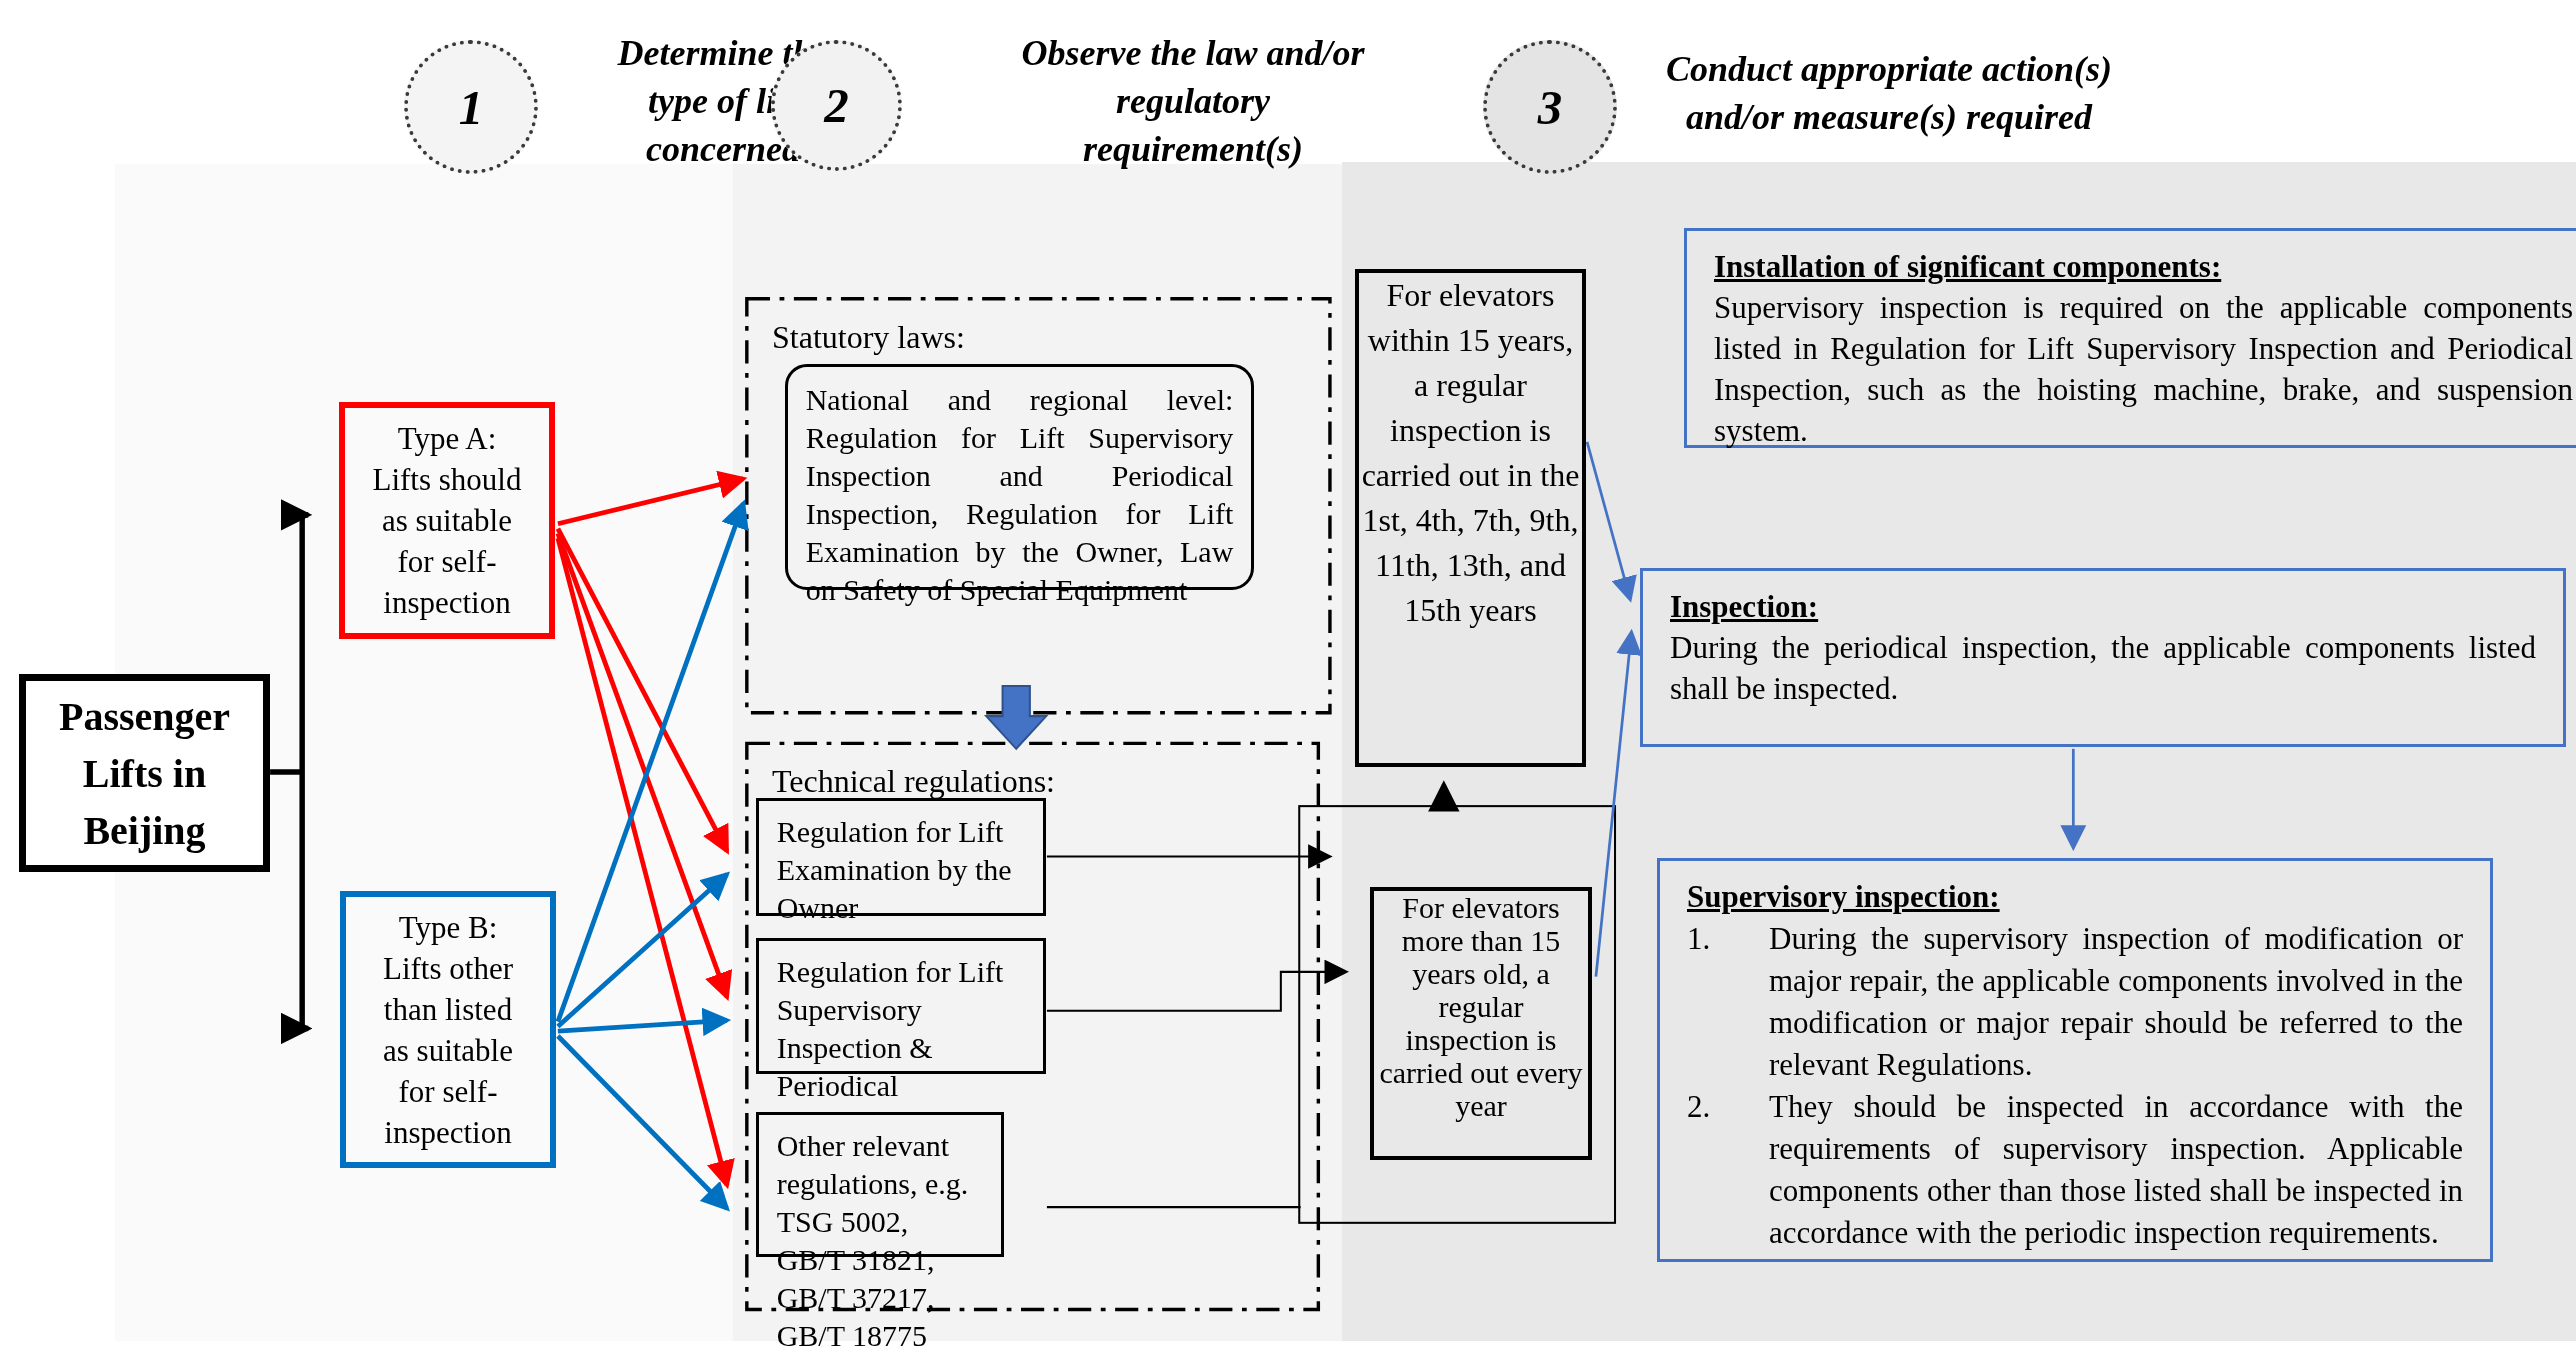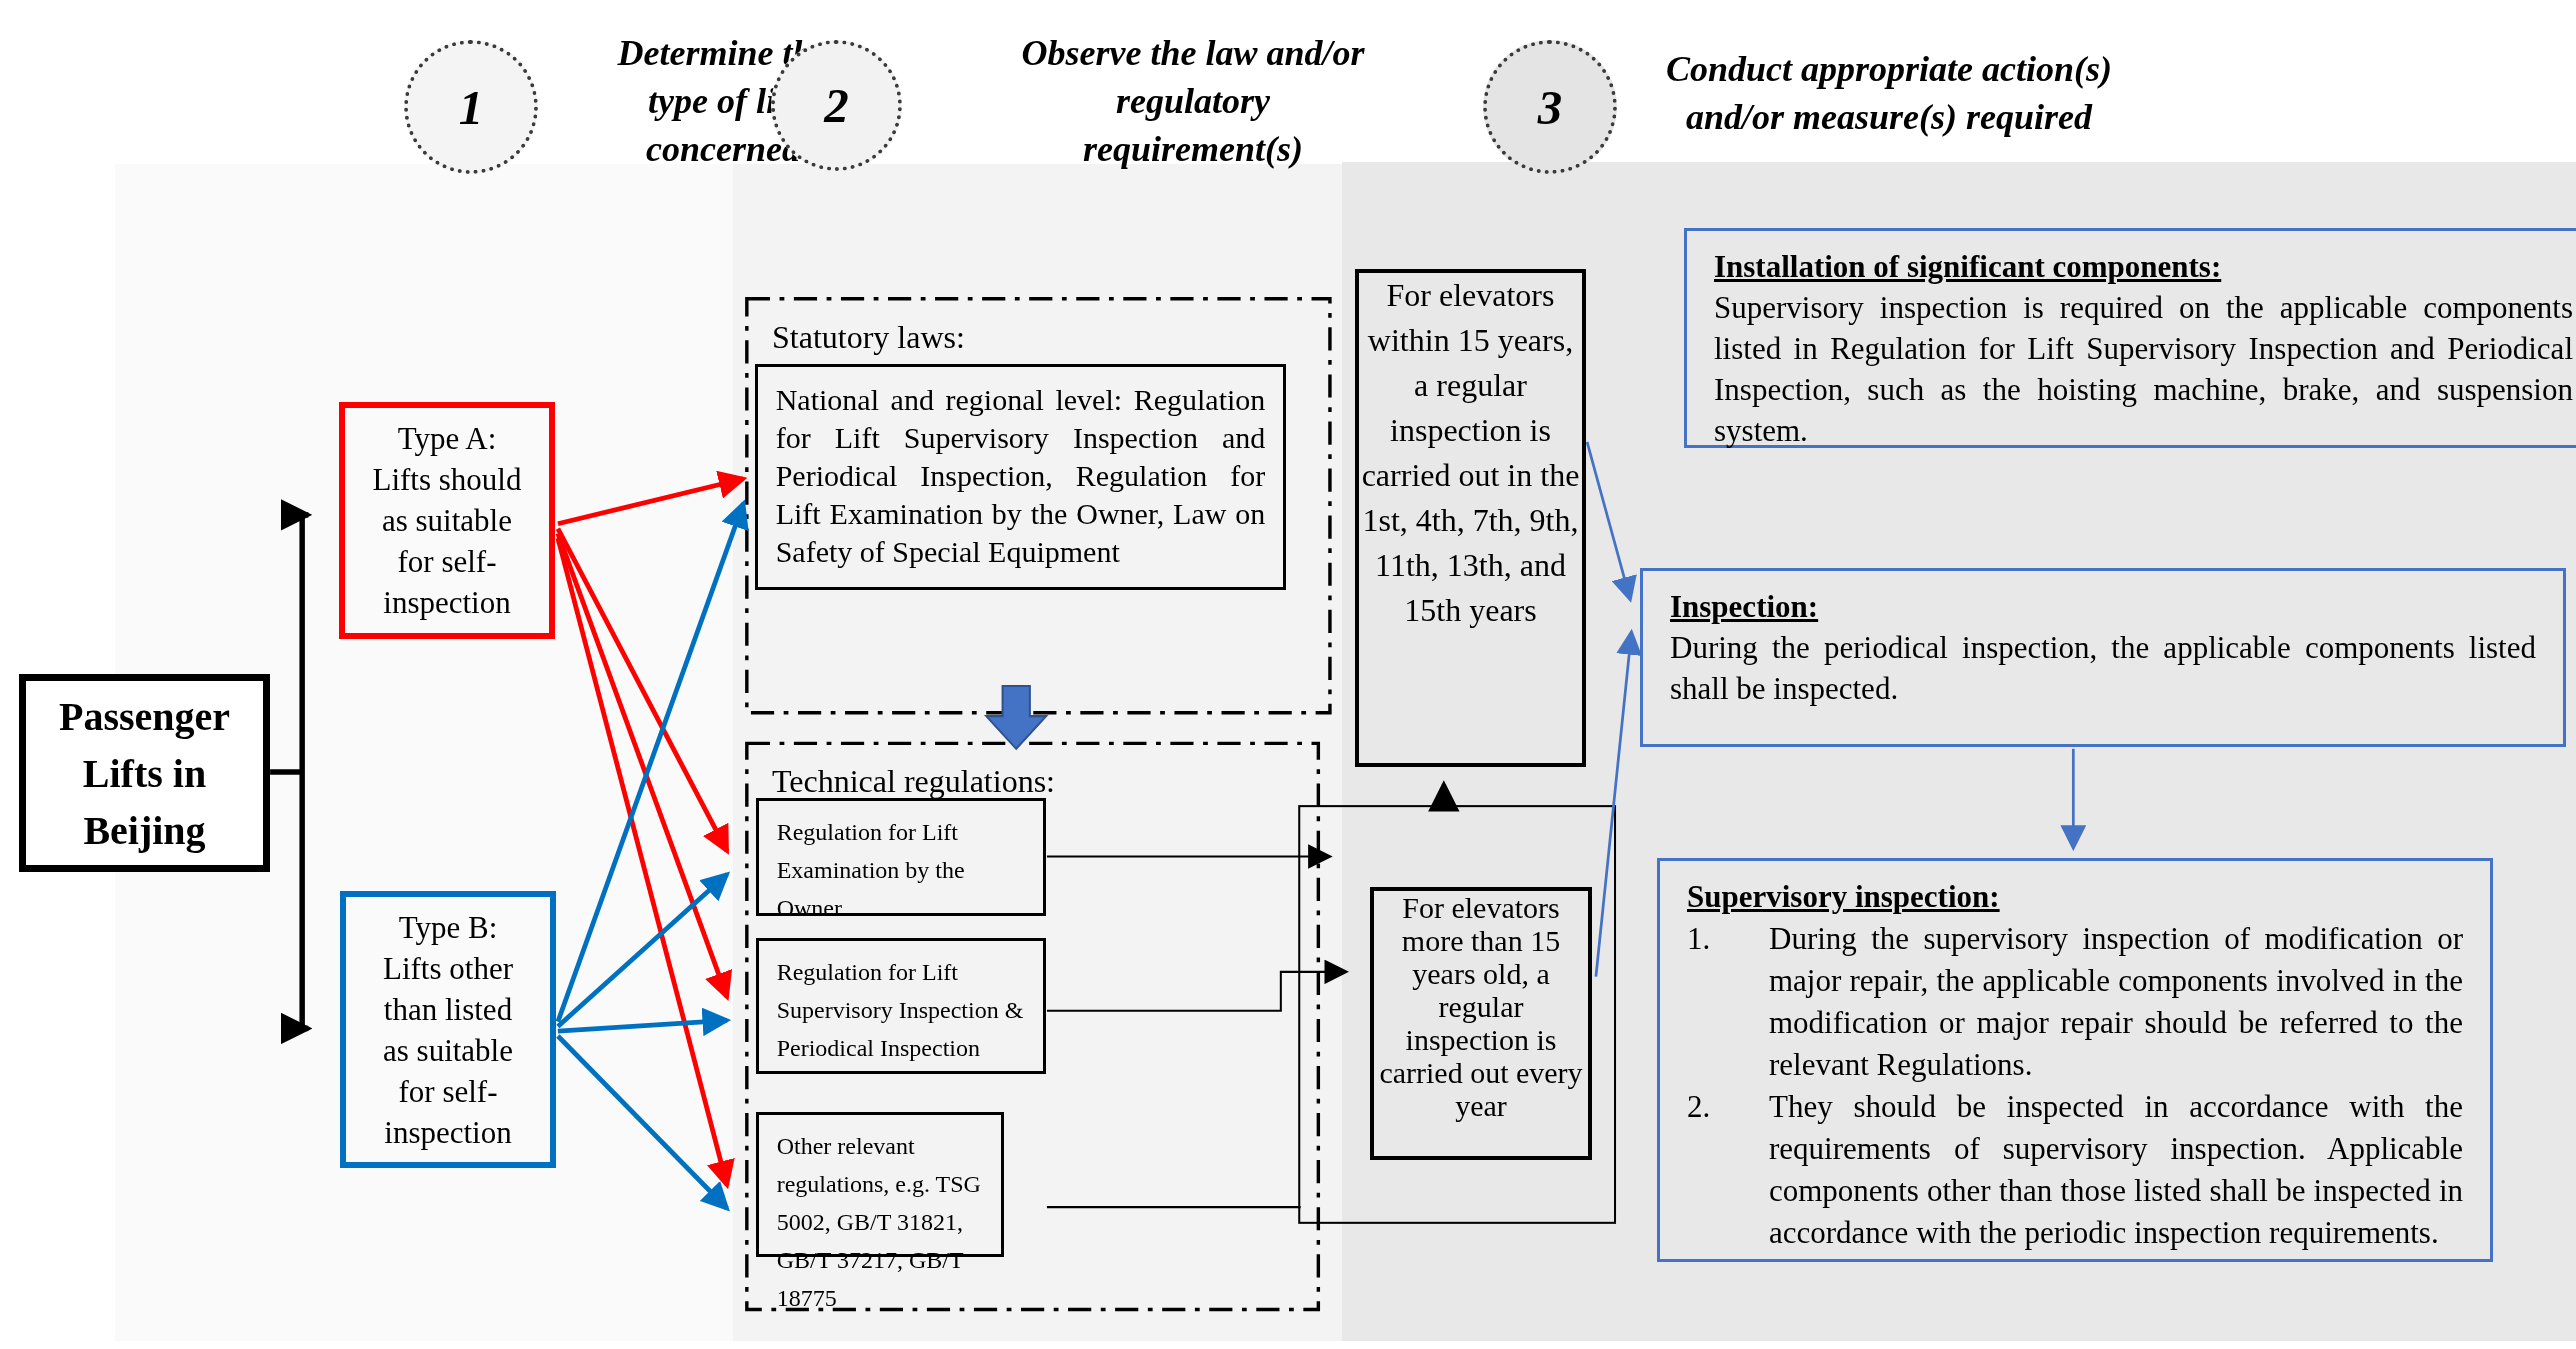--- a/index.html
+++ b/index.html
@@ -42,23 +42,23 @@
   .type-a{left:339px;top:402px;width:216px;height:237px;border:6.1px solid #fe0000;}
   .type-b{left:340px;top:891px;width:216px;height:277px;border:6.1px solid #0070c0;}
   
   .group-title{font-size:32px;}
   .title-statutory{left:772px;top:319px;}
   .title-technical{left:772px;top:763px;}
   .law-box{
     border:3.4px solid #000;background:#f3f3f3;font-size:30px;line-height:38px;
     padding:13.6px 17.7px;text-align:justify;
   }
-  .box-national{left:755px;top:364px;width:531px;height:226px;}
+  .box-national{left:785px;top:364px;width:469px;height:226px;border-radius:22px;}
   .reg-box{
-    border:3.4px solid #000;background:#f3f3f3;font-size:24px;line-height:38px;
+    border:3.4px solid #000;background:#f3f3f3;font-size:30px;line-height:38px;
     padding:12.3px 17.7px;text-align:left;
   }
   .box-exam{left:756px;top:798px;width:290px;height:118px;}
   .box-supreg{left:756px;top:938px;width:290px;height:136px;}
   .box-other{left:756px;top:1112px;width:248px;height:145px;}
   
   .elev-box{
     border:4.1px solid #000;background:#e8e8e8;text-align:center;
     display:flex;align-items:flex-start;justify-content:center;
   }

